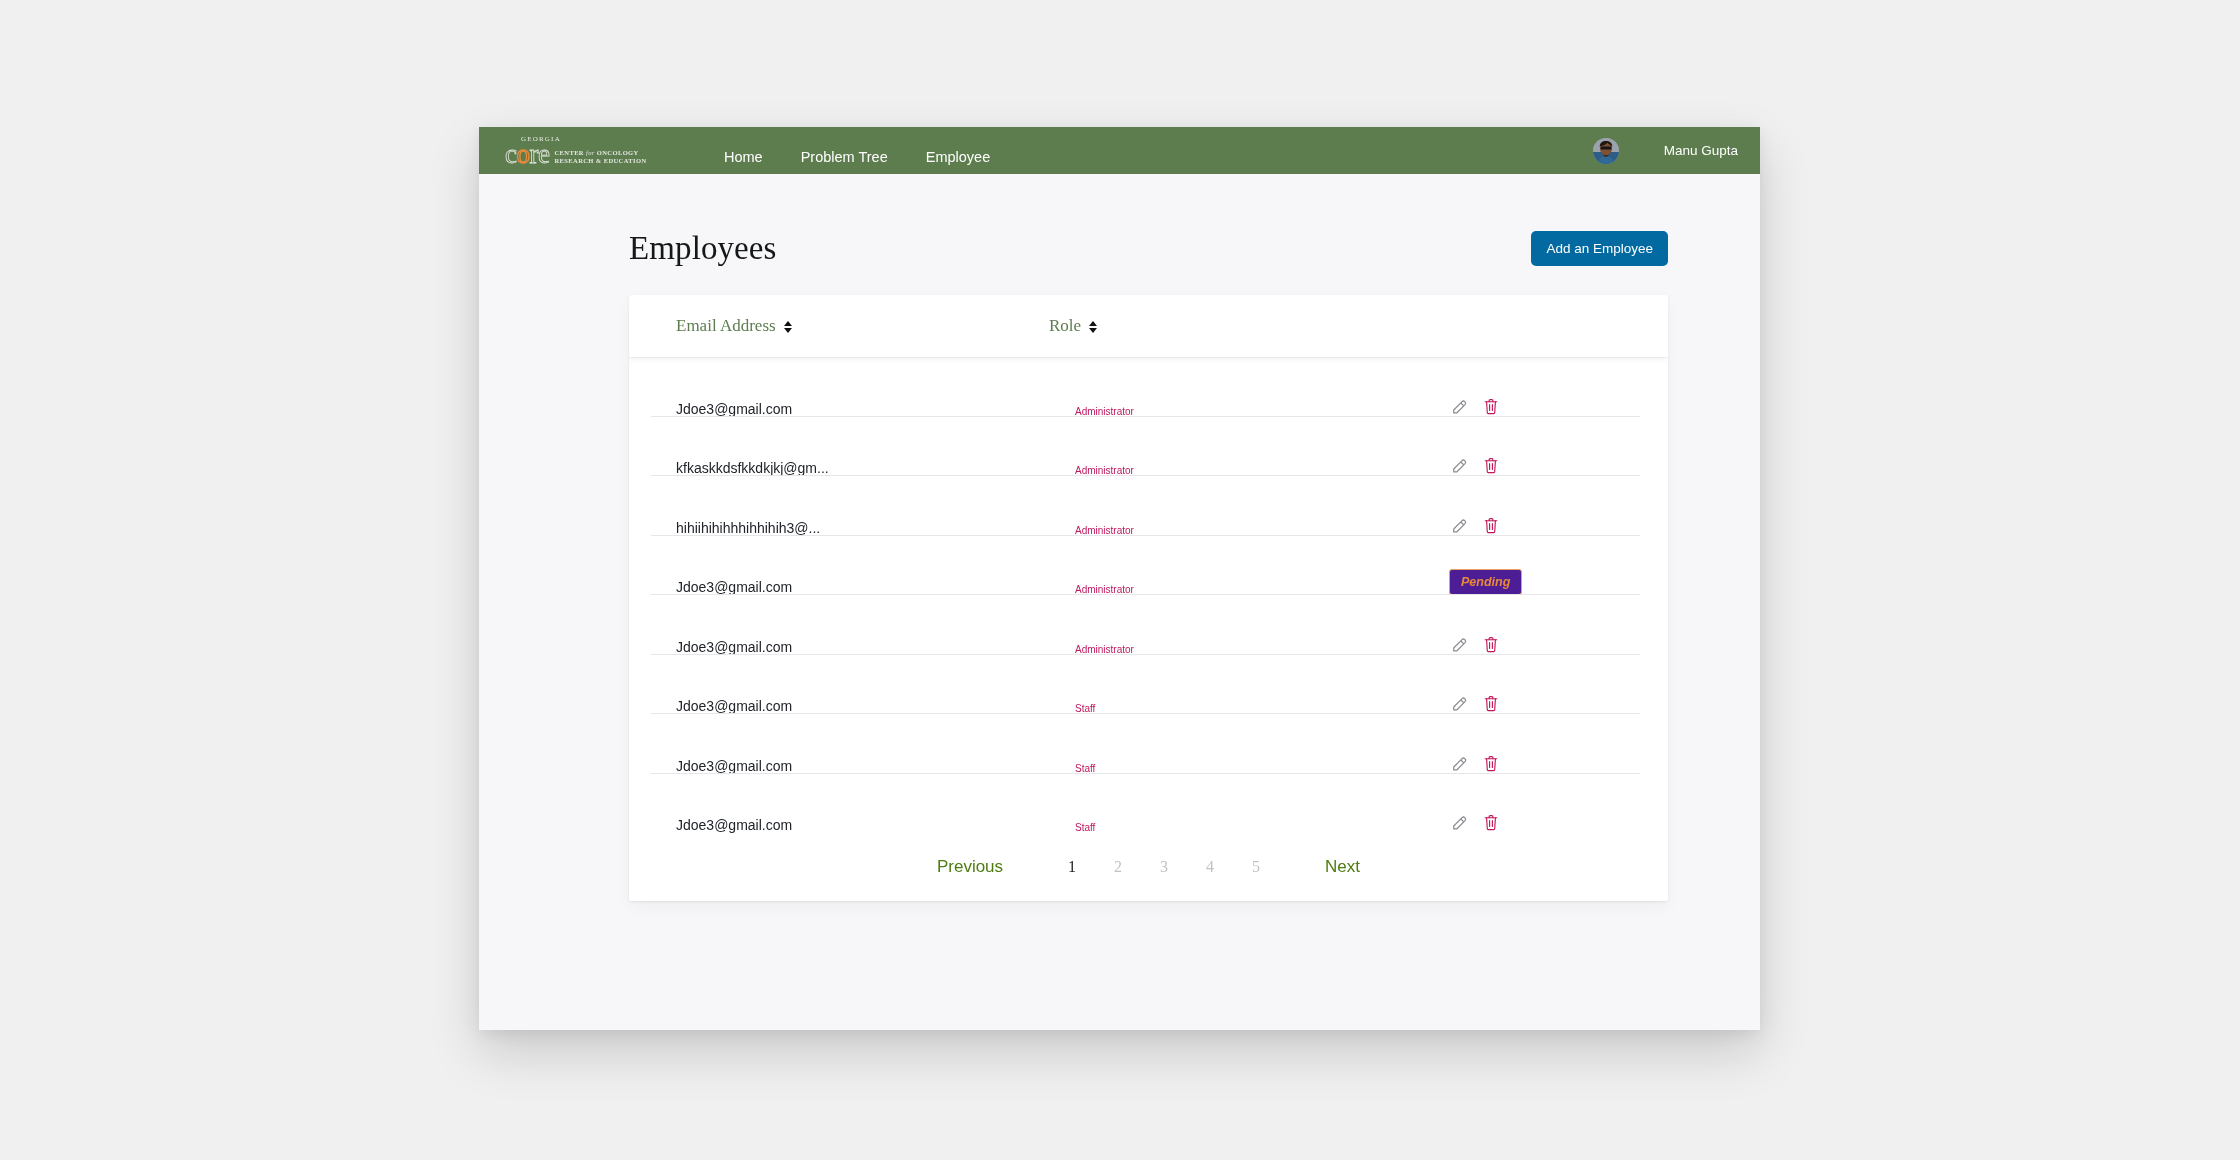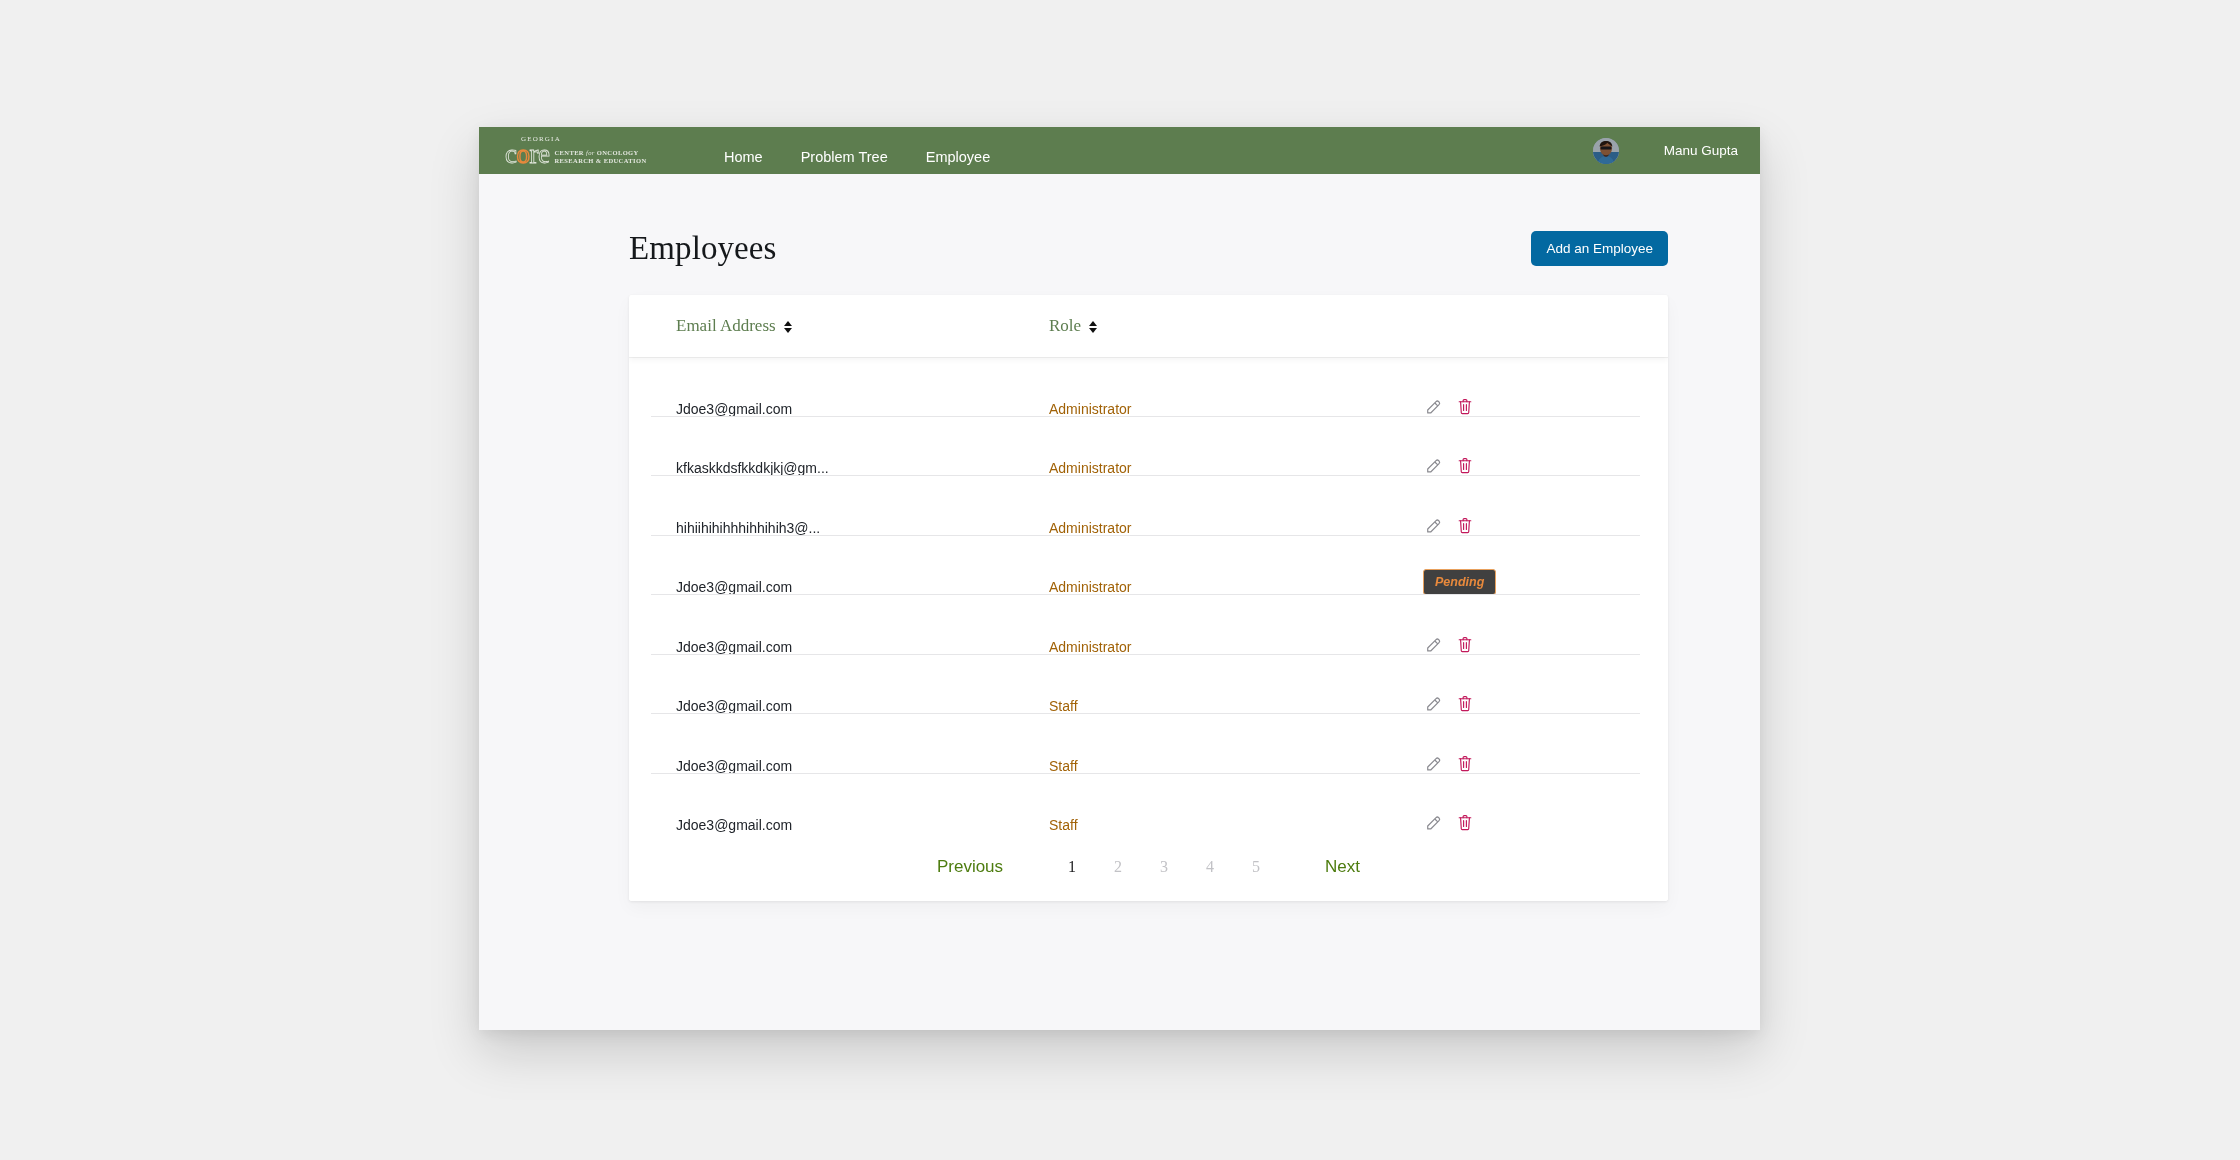--- a/index.html
+++ b/index.html
@@ -226,22 +226,23 @@
   .cell-email {
     margin-left: 47px;
     width: 373px;
     font-size: 14px;
     color: #20242a;
     white-space: nowrap;
     overflow: hidden;
   }
   .cell-role {
     width: 260px;
-    font-size: 14px;
-    color: #a16207;
+    font-size: 10px;
+    color: #be185d;
+    margin-left: 26px;
   }
   .cell-actions {
     flex: 1;
     display: flex;
     align-items: center;
     justify-content: flex-start;
     padding-left: 114px;
     gap: 11px;
   }
   .icon-btn {
@@ -252,21 +253,21 @@
     line-height: 0;
   }
   .badge-pending {
     border: 1px solid #e8a05c;
     color: #e8893c;
     border-radius: 3px;
     font-size: 12.5px;
     font-weight: bold;
     font-style: italic;
     padding: 5px 11px;
-    background: #404040;
+    background: #4c1d95;
     white-space: nowrap;
   }
 
   
   .pagination {
     height: 68px;
     display: flex;
     align-items: center;
     justify-content: center;
     gap: 0;

